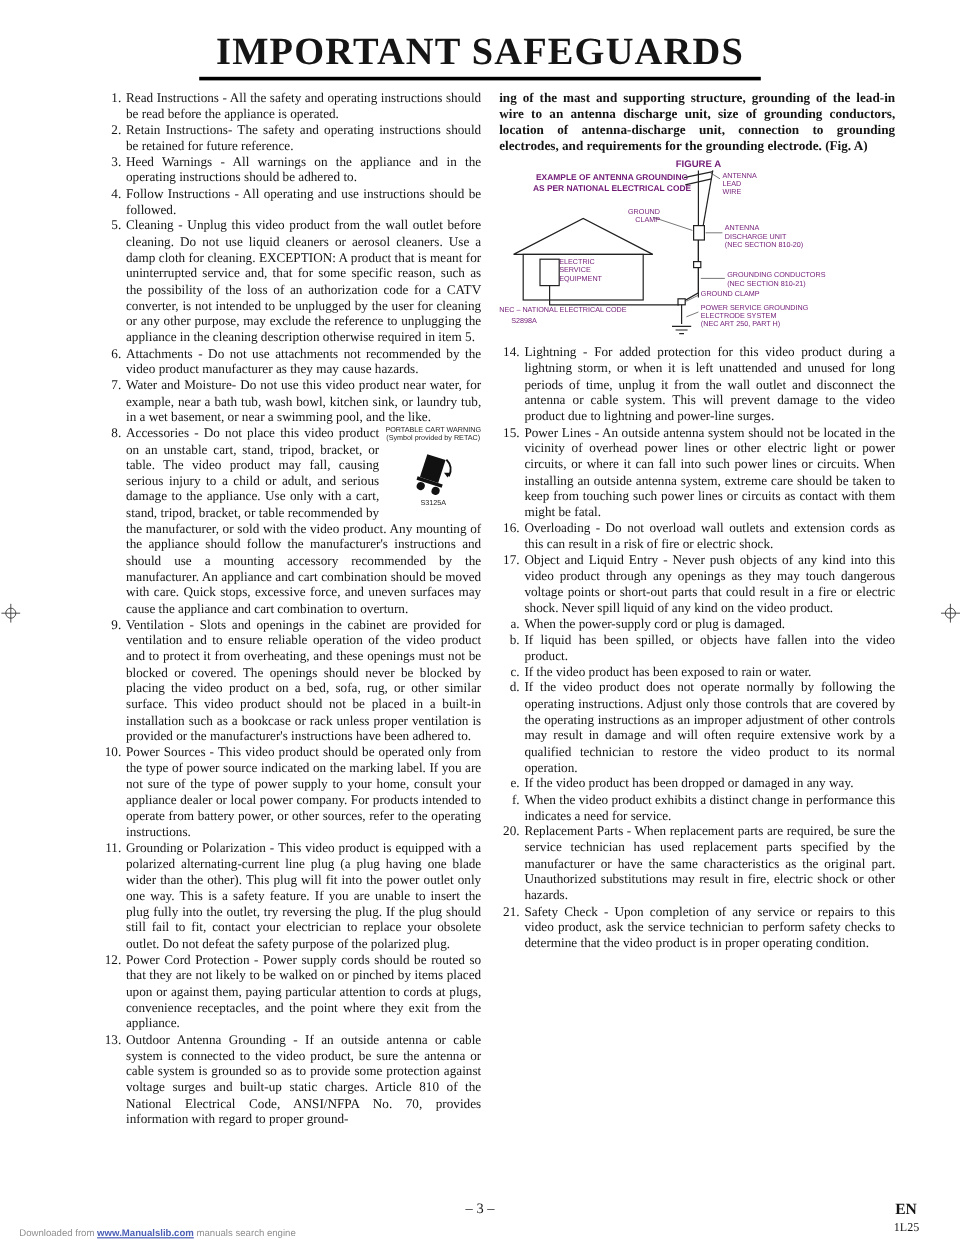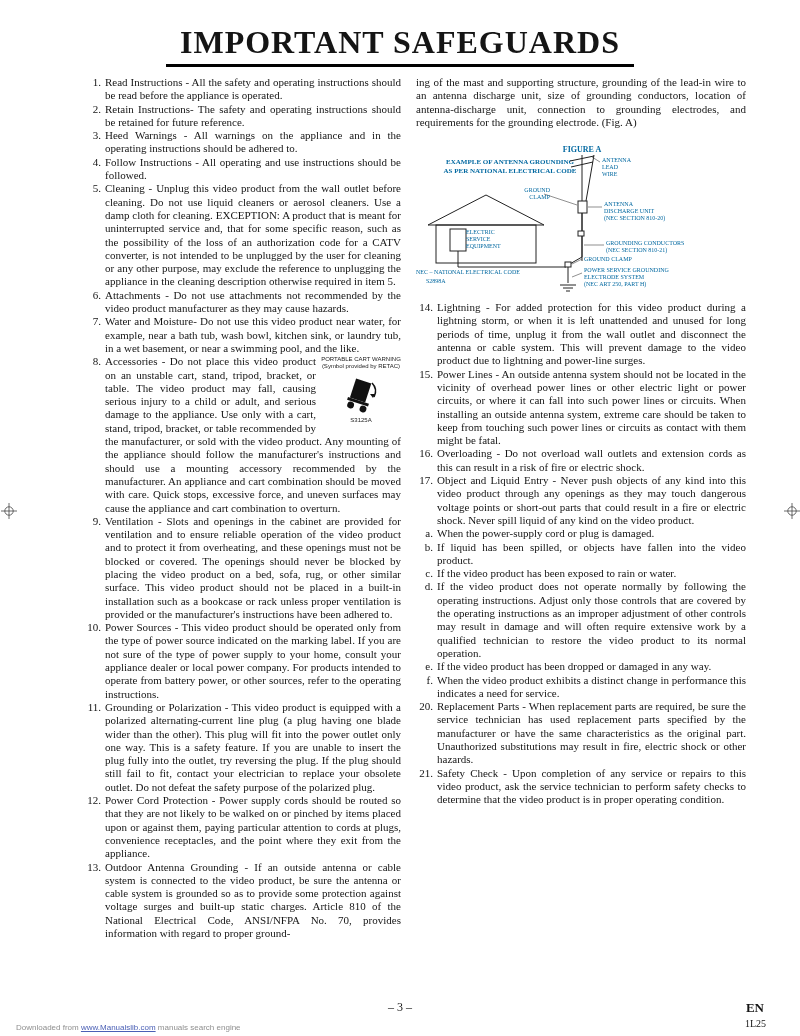--- a/index.html
+++ b/index.html
@@ -15,35 +15,35 @@
     font-size:32px; font-weight:bold; letter-spacing:1px;
     border-bottom:3px solid #000; padding:0 14px 3px;
   }
   .columns { display:flex; gap:15px; padding:9px 54px 0 84px; }
   .col-left { width:317px; flex:none; }
   .col-right { flex:1; min-width:0; }
 
   .item, .sub-item { display:flex; font-size:11px; line-height:1.21; }
   .item .num, .sub-item .num { flex:none; width:21px; text-align:right; padding-right:4px; }
   .item .txt, .sub-item .txt { flex:1; min-width:0; text-align:justify; }
-  .para { font-size:11px; line-height:1.21; text-align:justify; }
+  .para { font-size:11px; line-height:1.21; text-align:justify;font-weight:bold; }
 
   
   .cartbox {
     float:right; width:80px; margin:1px 0 2px 5px;
     font-family:"Liberation Sans", sans-serif; font-size:6px; line-height:1.2;
     text-align:center; color:#222;
   }
   .cartbox .codeline { text-align:left; font-size:6px; margin-top:1px; }
   .cart-icon { display:block; margin:2px auto 0; }
 
   
   .figure {
-    position:relative; width:332px; height:152px; margin:16px 0 4px 0;
-    font-family:Liberation Serif, serif; color:#0369a1;
+    position:relative; width:332px; height:152px; margin:3px 0 4px 0;
+    font-family:Liberation Sans, sans-serif; color:#701a75;
   }
   .fig-title { position:absolute; left:0; right:0; top:0; text-align:center; font-size:8px; font-weight:bold; }
   .fig-caption { position:absolute; left:14px; top:13px; width:160px; text-align:center; font-size:7px; font-weight:bold; line-height:1.25; }
   .fig-svg { position:absolute; left:0; top:0; }
   .flbl { position:absolute; font-size:6px; line-height:1.15; white-space:pre-line; }
   .lbl-lead   { left:186px; top:12px; }
   .lbl-clamp1 { left:100px; top:42px; text-align:right; width:34px; }
   .lbl-dis    { left:188px; top:56px; }
   .lbl-ese    { left:50px;  top:84px; }
   .lbl-gcond  { left:190px; top:95px; }
@@ -53,21 +53,21 @@
   .lbl-pwr    { left:168px; top:122px; }
 
   
   .page-num { position:absolute; left:0; right:0; bottom:21px; text-align:center; font-size:12px; }
   .lang-code { position:absolute; right:36px; bottom:20px; font-size:13px; font-weight:bold; }
   .doc-code { position:absolute; right:34px; bottom:7px; font-size:10px; }
   .watermark {
     position:absolute; left:16px; bottom:4px;
     font-family:"Liberation Sans", sans-serif; font-size:8px; color:#8f8f8f;
   }
-  .watermark a { color:#4a5fb5; text-decoration:underline; cursor:pointer; }
+  .watermark a { color:#4a5fb5; text-decoration:underline; cursor:pointer;font-weight:bold; }
 
   .regmark { position:absolute; top:503px; }
   .regmark.left { left:1px; }
   .regmark.right { right:0px; }
   .pre { white-space:pre-line; }
 </style>
 </head>
 <body>
 
 <div class="page">

